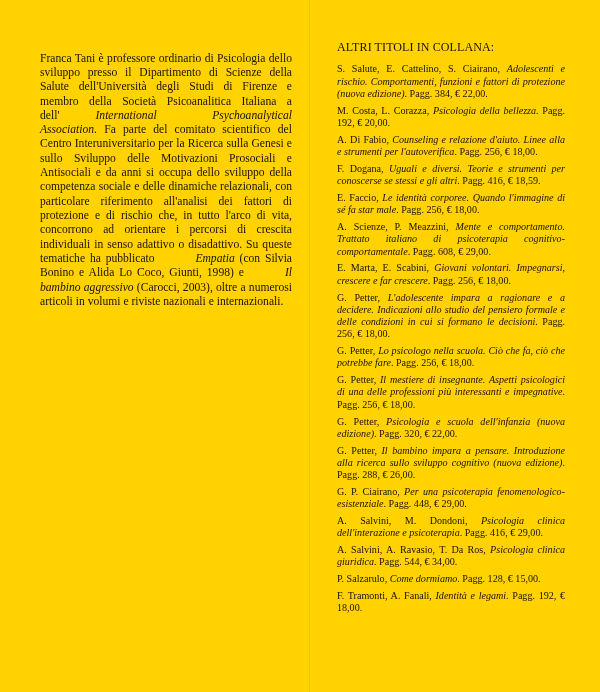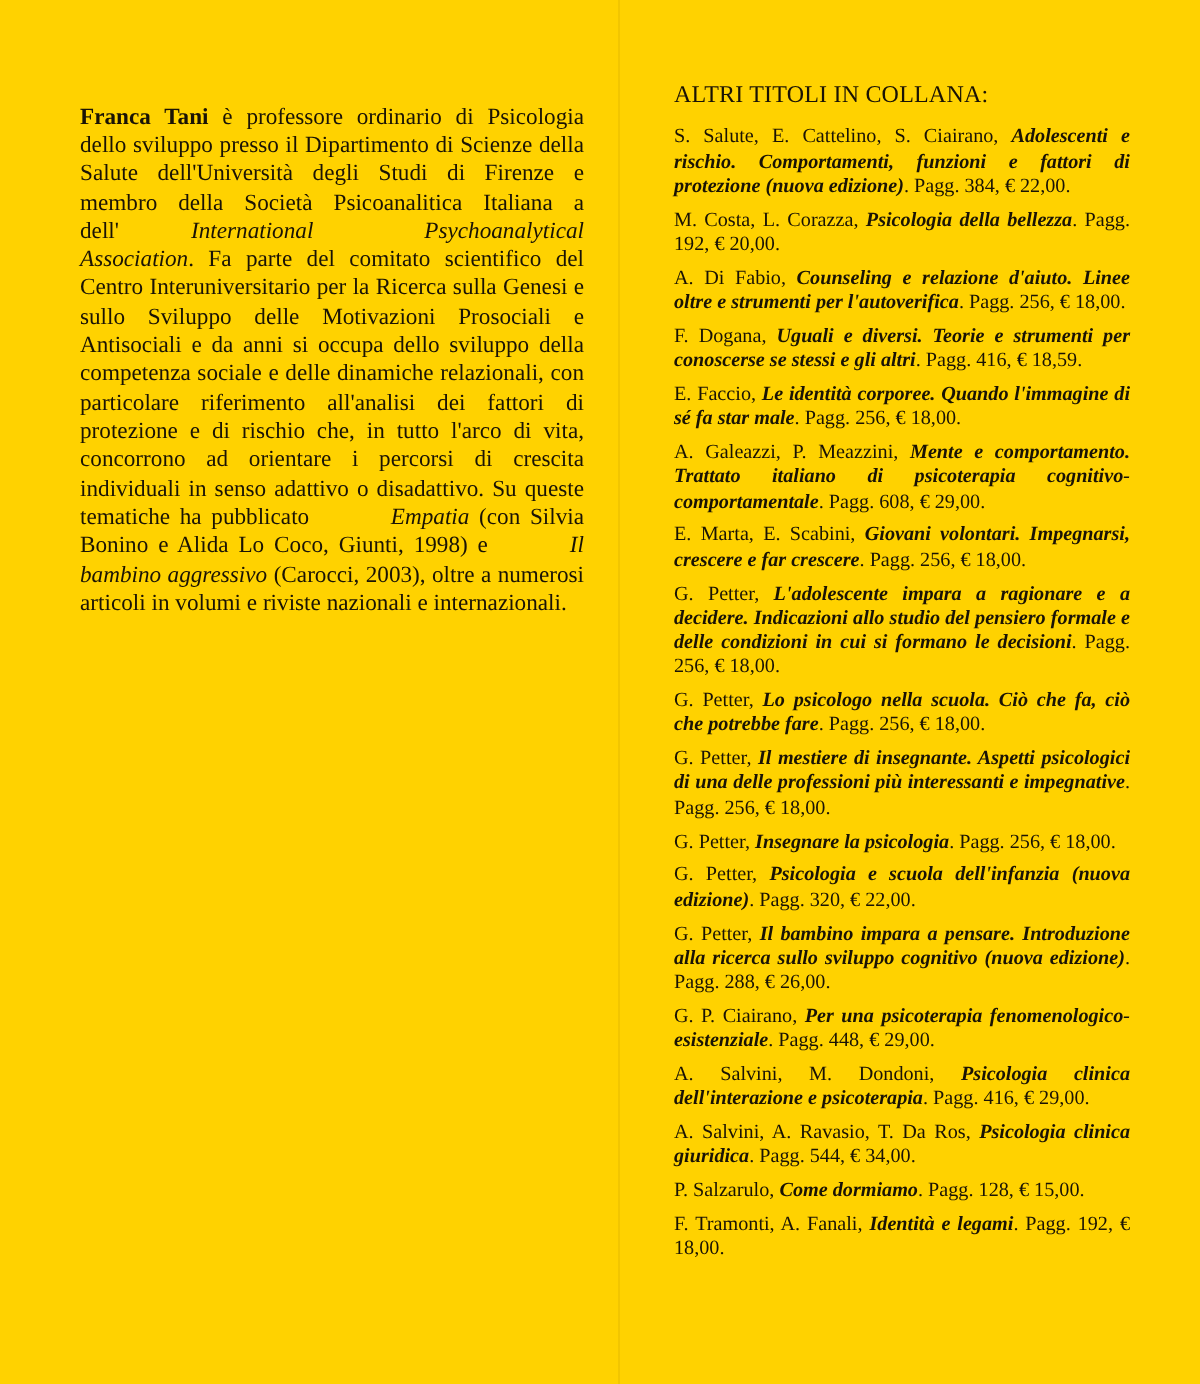--- a/index.html
+++ b/index.html
@@ -44,21 +44,21 @@
   }
   .blurb {
     font-size: 11.6px;
     line-height: 1.235;
     text-align: justify;
     color: #1a1305;
     hyphens: auto;
     -webkit-hyphens: auto;
   }
   .blurb .author {
-    font-weight: bold;
+    font-weight: normal;
   }
   .blurb .ital {
     font-style: italic;
     margin-left: 36px;
   }
   .list-title {
     font-size: 12px;
     line-height: 1.2;
     color: #1a1305;
     margin: 0 0 9px 0;
@@ -68,48 +68,46 @@
     font-size: 10.1px;
     line-height: 1.215;
     text-align: justify;
     color: #1a1305;
     margin: 0 0 4.6px 0;
     hyphens: auto;
     -webkit-hyphens: auto;
   }
   .entry .ital {
     font-style: italic;
-    font-weight: bold;
   }
 </style>
 </head>
 <body>
 
 <div class="page">
 
   <div class="fold"></div>
 
   <div class="panel panel-left">
     <p class="blurb"><span class="author">Franca Tani</span><span> è professore ordinario di Psicologia dello sviluppo presso il Dipartimento di Scienze della Salute dell'Università degli Studi di Firenze e membro della Società Psicoanalitica Italiana a dell'</span><span class="ital">International Psychoanalytical Association</span><span>. Fa parte del comitato scientifico del Centro Interuniversitario per la Ricerca sulla Genesi e sullo Sviluppo delle Motivazioni Prosociali e Antisociali e da anni si occupa dello sviluppo della competenza sociale e delle dinamiche relazionali, con particolare riferimento all'analisi dei fattori di protezione e di rischio che, in tutto l'arco di vita, concorrono ad orientare i percorsi di crescita individuali in senso adattivo o disadattivo. Su queste tematiche ha pubblicato </span><span class="ital">Empatia</span><span> (con Silvia Bonino e Alida Lo Coco, Giunti, 1998) e </span><span class="ital">Il bambino aggressivo</span><span> (Carocci, 2003), oltre a numerosi articoli in volumi e riviste nazionali e internazionali.</span></p>
   </div>
 
   <div class="panel panel-right">
     <div class="list-title">ALTRI TITOLI IN COLLANA:</div>
     <div id="entries">
         <p class="entry"><span>S. Salute, E. Cattelino, S. Ciairano, </span><span class="ital">Adolescenti e rischio. Comportamenti, funzioni e fattori di protezione (nuova edizione)</span><span>. Pagg. 384, € 22,00.</span></p>
         <p class="entry"><span>M. Costa, L. Corazza, </span><span class="ital">Psicologia della bellezza</span><span>. Pagg. 192, € 20,00.</span></p>
-        <p class="entry"><span>A. Di Fabio, </span><span class="ital">Counseling e relazione d'aiuto. Linee oltre e strumenti per l'autoverifica</span><span>. Pagg. 256, € 18,00.</span></p>
+        <p class="entry"><span>A. Di Fabio, </span><span class="ital">Counseling e relazione d'aiuto. Linee alla e strumenti per l'autoverifica</span><span>. Pagg. 256, € 18,00.</span></p>
         <p class="entry"><span>F. Dogana, </span><span class="ital">Uguali e diversi. Teorie e strumenti per conoscerse se stessi e gli altri</span><span>. Pagg. 416, € 18,59.</span></p>
         <p class="entry"><span>E. Faccio, </span><span class="ital">Le identità corporee. Quando l'immagine di sé fa star male</span><span>. Pagg. 256, € 18,00.</span></p>
-        <p class="entry"><span>A. Galeazzi, P. Meazzini, </span><span class="ital">Mente e comportamento. Trattato italiano di psicoterapia cognitivo-comportamentale</span><span>. Pagg. 608, € 29,00.</span></p>
+        <p class="entry"><span>A. Scienze, P. Meazzini, </span><span class="ital">Mente e comportamento. Trattato italiano di psicoterapia cognitivo-comportamentale</span><span>. Pagg. 608, € 29,00.</span></p>
         <p class="entry"><span>E. Marta, E. Scabini, </span><span class="ital">Giovani volontari. Impegnarsi, crescere e far crescere</span><span>. Pagg. 256, € 18,00.</span></p>
         <p class="entry"><span>G. Petter, </span><span class="ital">L'adolescente impara a ragionare e a decidere. Indicazioni allo studio del pensiero formale e delle condizioni in cui si formano le decisioni</span><span>. Pagg. 256, € 18,00.</span></p>
         <p class="entry"><span>G. Petter, </span><span class="ital">Lo psicologo nella scuola. Ciò che fa, ciò che potrebbe fare</span><span>. Pagg. 256, € 18,00.</span></p>
         <p class="entry"><span>G. Petter, </span><span class="ital">Il mestiere di insegnante. Aspetti psicologici di una delle professioni più interessanti e impegnative</span><span>. Pagg. 256, € 18,00.</span></p>
-        <p class="entry"><span>G. Petter, </span><span class="ital">Insegnare la psicologia</span><span>. Pagg. 256, € 18,00.</span></p>
         <p class="entry"><span>G. Petter, </span><span class="ital">Psicologia e scuola dell'infanzia (nuova edizione)</span><span>. Pagg. 320, € 22,00.</span></p>
         <p class="entry"><span>G. Petter, </span><span class="ital">Il bambino impara a pensare. Introduzione alla ricerca sullo sviluppo cognitivo (nuova edizione)</span><span>. Pagg. 288, € 26,00.</span></p>
         <p class="entry"><span>G. P. Ciairano, </span><span class="ital">Per una psicoterapia fenomenologico-esistenziale</span><span>. Pagg. 448, € 29,00.</span></p>
         <p class="entry"><span>A. Salvini, M. Dondoni, </span><span class="ital">Psicologia clinica dell'interazione e psicoterapia</span><span>. Pagg. 416, € 29,00.</span></p>
         <p class="entry"><span>A. Salvini, A. Ravasio, T. Da Ros, </span><span class="ital">Psicologia clinica giuridica</span><span>. Pagg. 544, € 34,00.</span></p>
         <p class="entry"><span>P. Salzarulo, </span><span class="ital">Come dormiamo</span><span>. Pagg. 128, € 15,00.</span></p>
         <p class="entry"><span>F. Tramonti, A. Fanali, </span><span class="ital">Identità e legami</span><span>. Pagg. 192, € 18,00.</span></p>
       </div>
   </div>
 

